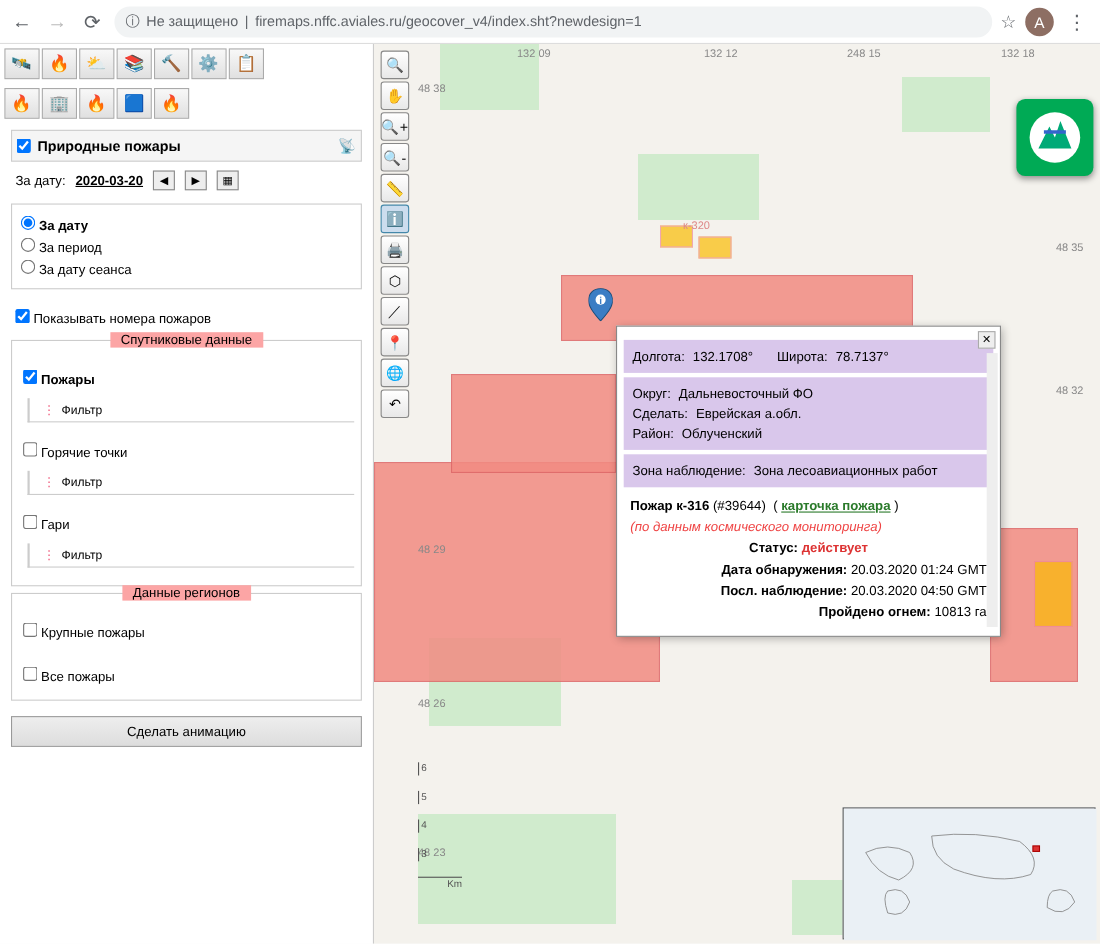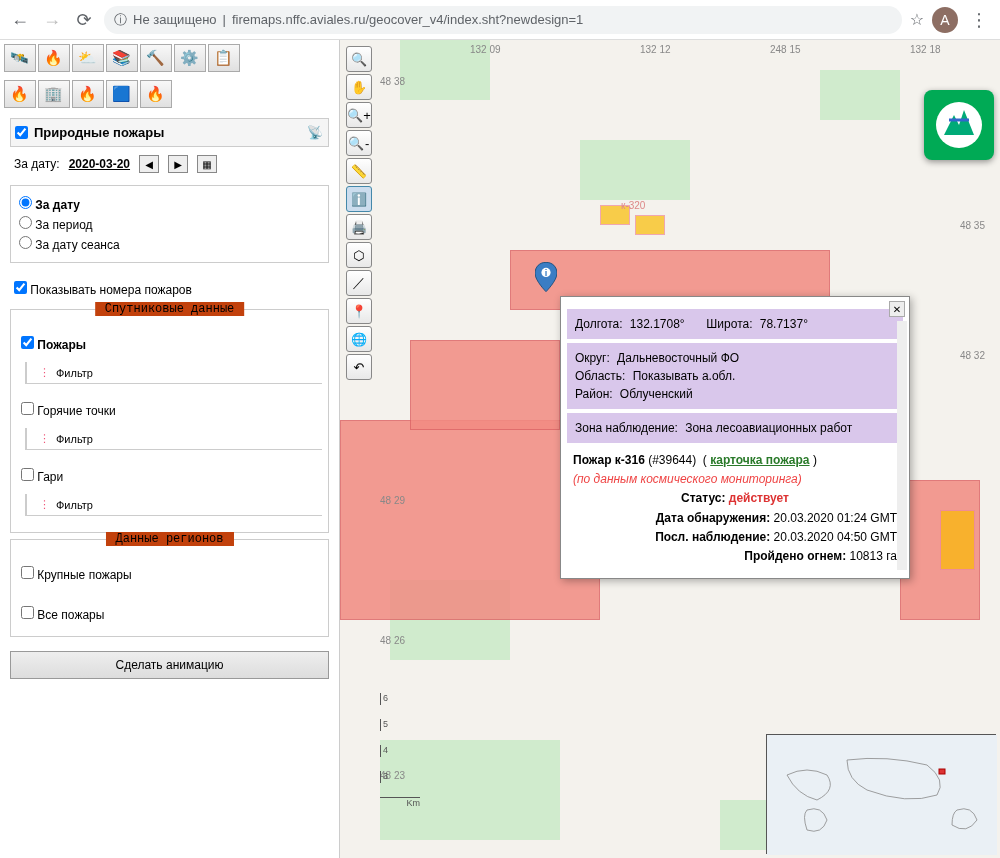--- a/index.html
+++ b/index.html
@@ -18,21 +18,21 @@
 .panel{padding:6px 10px;}
 .section-header{display:flex;align-items:center;gap:6px;font-size:13px;padding:6px 4px;border:1px solid #ccc;background:#f5f5f5;}
 .section-header .sat{margin-left:auto;color:#999;}
 .date-row{padding:8px 4px;font-size:12px;display:flex;align-items:center;gap:9px;}
 .date-link{text-decoration:underline;font-weight:bold;}
 .nav-small{width:20px;height:18px;border:1px solid #888;background:#eee;font-size:10px;display:flex;align-items:center;justify-content:center;cursor:pointer;}
 .radio-group{border:1px solid #ccc;padding:8px;margin:4px 0;font-size:12px;}
 .radio-group label{display:block;padding:2px 0;}
 .check-row{padding:6px 4px;font-size:12px;margin-top:12px;}
 .fieldset{border:1px solid #ccc;margin:6px 0;padding:8px 6px;font-size:12px;position:relative;}
-.fieldset-title{position:absolute;top:-8px;left:50%;transform:translateX(-50%);background:#c2410c;padding:0 10px;font-size:12px;font-family:Liberation Mono, monospace;}
+.fieldset-title{position:absolute;top:-8px;left:50%;transform:translateX(-50%);background:#fca5a5;padding:0 10px;font-size:12px;}
 .filter-row{display:flex;align-items:center;gap:6px;padding:4px 0 4px 12px;border-left:2px solid #ccc;border-bottom:1px solid #ccc;margin:4px 0 8px 8px;font-size:11px;}
 .filter-dot{color:#e57;}
 .action-btn{width:100%;padding:6px;background:linear-gradient(#eee,#ddd);border:1px solid #999;font-size:12px;cursor:pointer;margin-top:8px;}
 .map-area{flex:1;position:relative;background:#f4f2ed;overflow:hidden;}
 .map-bg{position:absolute;inset:0;}
 .green-patch{position:absolute;background:#b8e6b8;opacity:0.6;}
 .red-patch{position:absolute;background:#f28b82;opacity:0.85;border:1px solid #d66;}
 .orange-patch{position:absolute;background:#fbbc04;opacity:0.7;border:1px solid #e89;}
 .map-tools{position:absolute;left:6px;top:6px;display:flex;flex-direction:column;gap:2px;}
 .map-tool{width:26px;height:26px;border:1px solid #888;background:linear-gradient(#fff,#e8e8e8);display:flex;align-items:center;justify-content:center;font-size:13px;cursor:pointer;border-radius:3px;}
@@ -207,21 +207,21 @@
     </div>
 
     <div class="popup">
       <div class="popup-close">✕</div>
       <div class="popup-scroll"></div>
       <div class="lilac">
         <span>Долгота:</span> <span>132.1708°</span>&nbsp;&nbsp;&nbsp;<span>Широта:</span> <span>78.7137°</span>
       </div>
       <div class="lilac">
         <span>Округ:</span> <span>Дальневосточный ФО</span><br>
-        <span>Область:</span> <span>Показывать а.обл.</span><br>
+        <span>Сделать:</span> <span>Еврейская а.обл.</span><br>
         <span>Район:</span> <span>Облученский</span>
       </div>
       <div class="lilac">
         <span>Зона наблюдение:</span> <span>Зона лесоавиационных работ</span>
       </div>
       <div class="fire-info">
         <b>Пожар к-316</b> <span>(#39644)</span> &nbsp;( <a class="fire-link">карточка пожара</a> )<br>
         <span class="italic">(по данным космического мониторинга)</span><br>
         <div style="text-align:center"><b>Статус:</b> <span class="status-red">действует</span></div>
         <div style="text-align:right"><b>Дата обнаружения:</b> <span>20.03.2020 01:24 GMT</span></div>

